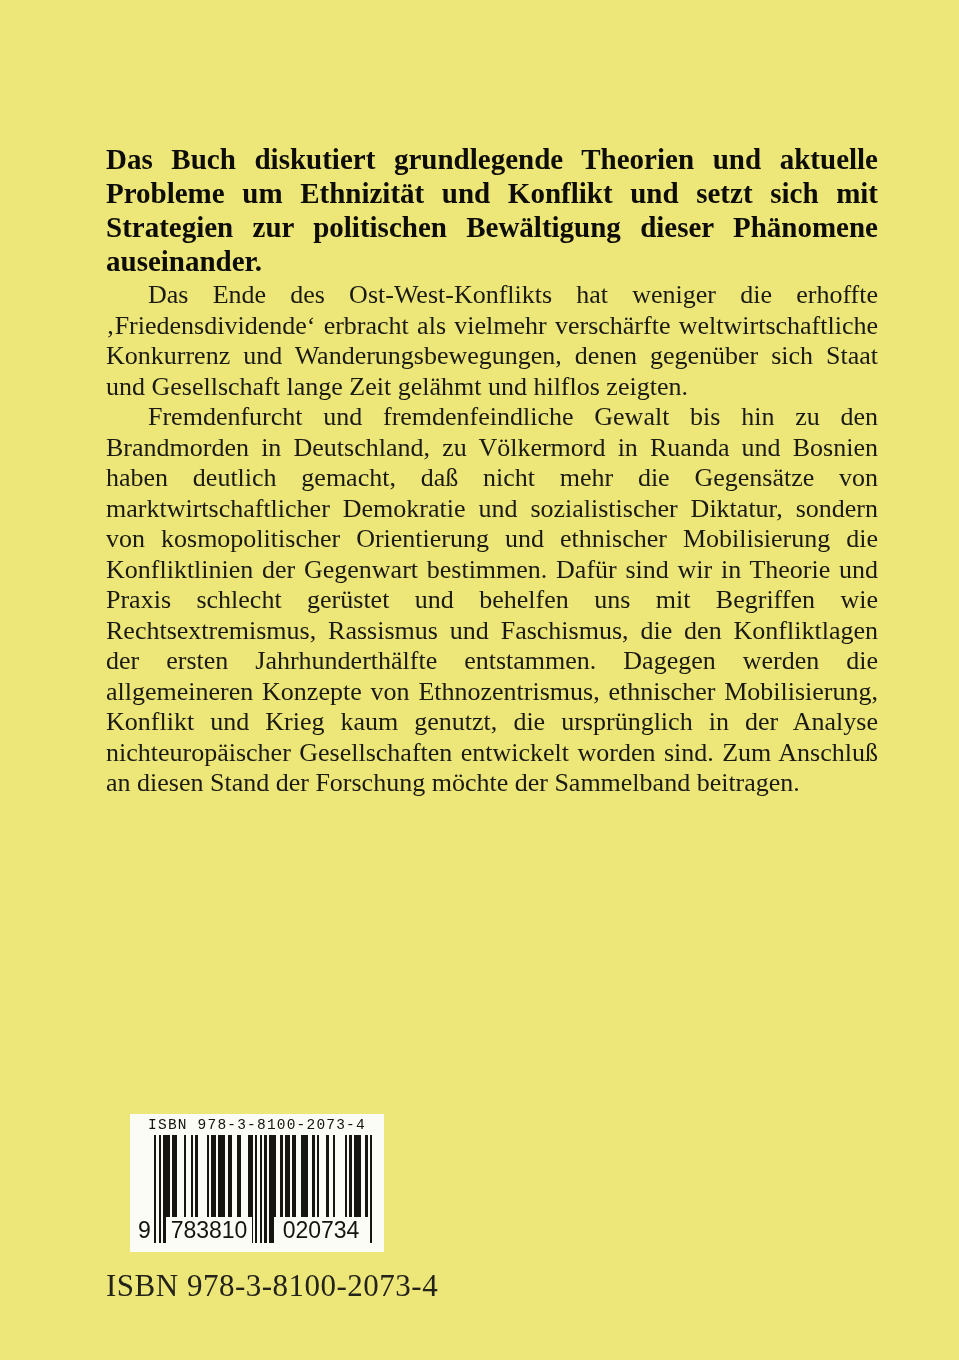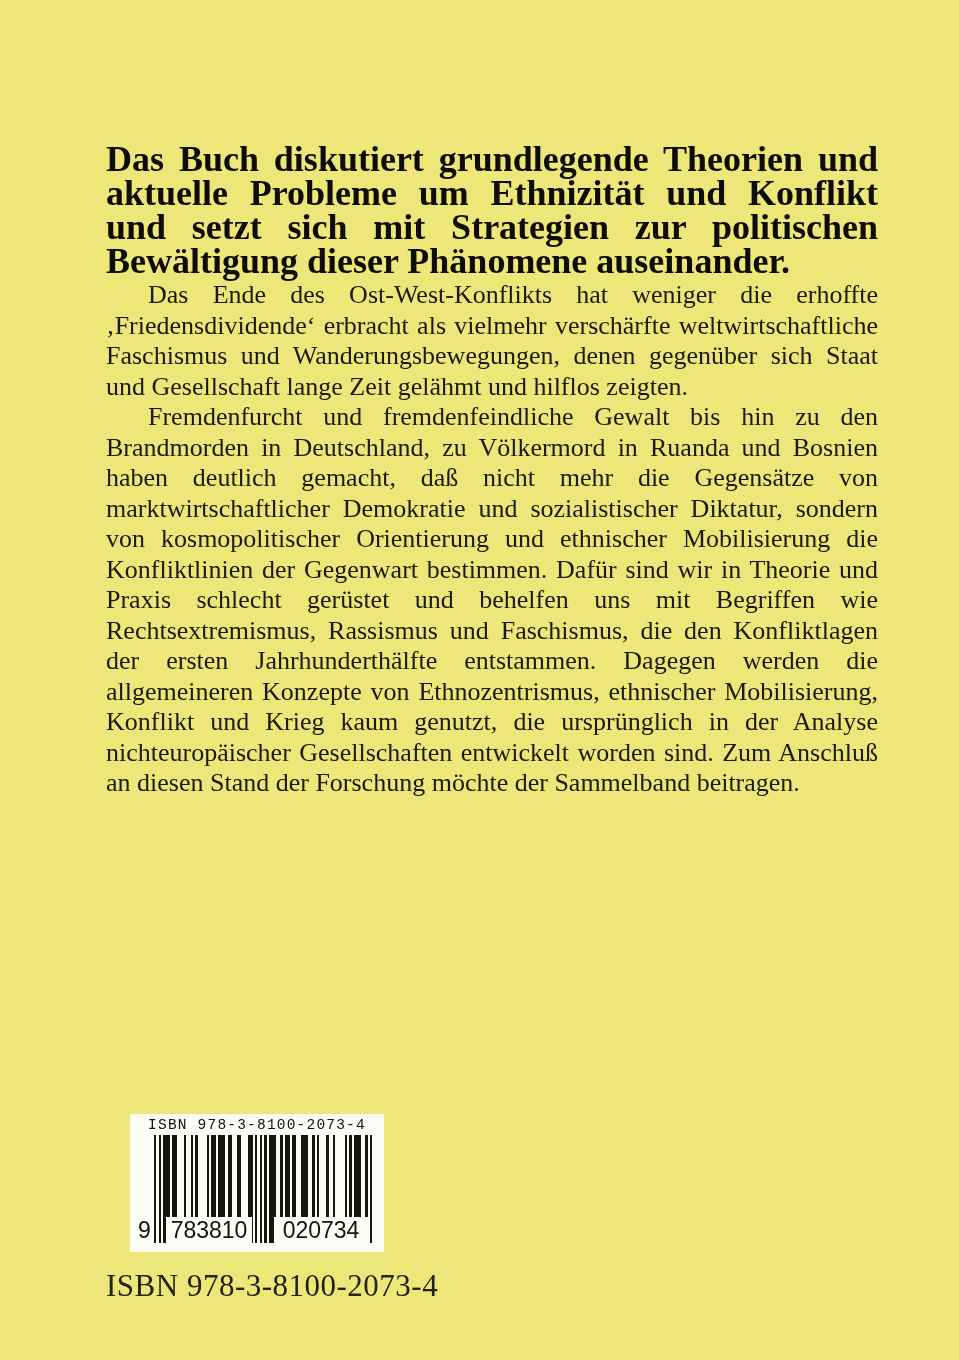--- a/index.html
+++ b/index.html
@@ -16,21 +16,21 @@
     overflow: hidden;
   }
   .content {
     position: absolute;
     left: 106px;
     top: 142px;
     width: 772px;
   }
   .intro {
     font-weight: bold;
-    font-size: 36px;
+    font-size: 29px;
     line-height: 34px;
     text-align: justify;
     color: #0d0c07;
     margin: 0 0 2px 0;
   }
   .body-text p {
     font-size: 26px;
     line-height: 30.5px;
     text-align: justify;
     margin: 0;
@@ -119,21 +119,21 @@
     color: #24231a;
     letter-spacing: 0.5px;
   }
 </style>
 </head>
 <body style="background: rgb(237, 231, 122); color: rgb(27, 26, 18);">
 
 <div class="content">
   <p class="intro">Das Buch diskutiert grundlegende Theorien und aktuelle Probleme um Ethnizität und Konflikt und setzt sich mit Strategien zur politischen Bewältigung dieser Phänomene auseinander.</p>
   <div class="body-text">
-    <p>Das Ende des Ost-West-Konflikts hat weniger die erhoffte ‚Friedensdividende‘ erbracht als vielmehr verschärfte weltwirtschaftliche Faschismus und Wanderungsbewegungen, denen gegenüber sich Staat und Gesellschaft lange Zeit gelähmt und hilflos zeigten.</p>
+    <p>Das Ende des Ost-West-Konflikts hat weniger die erhoffte ‚Friedensdividende‘ erbracht als vielmehr verschärfte weltwirtschaftliche Konkurrenz und Wanderungsbewegungen, denen gegenüber sich Staat und Gesellschaft lange Zeit gelähmt und hilflos zeigten.</p>
     <p>Fremdenfurcht und fremdenfeindliche Gewalt bis hin zu den Brandmorden in Deutschland, zu Völkermord in Ruanda und Bosnien haben deutlich gemacht, daß nicht mehr die Gegensätze von marktwirtschaftlicher Demokratie und sozialistischer Diktatur, sondern von kosmopolitischer Orientierung und ethnischer Mobilisierung die Konfliktlinien der Gegenwart bestimmen. Dafür sind wir in Theorie und Praxis schlecht gerüstet und behelfen uns mit Begriffen wie Rechtsextremismus, Rassismus und Faschismus, die den Konfliktlagen der ersten Jahrhunderthälfte entstammen. Dagegen werden die allgemeineren Konzepte von Ethnozentrismus, ethnischer Mobilisierung, Konflikt und Krieg kaum genutzt, die ursprünglich in der Analyse nichteuropäischer Gesellschaften entwickelt worden sind. Zum Anschluß an diesen Stand der Forschung möchte der Sammelband beitragen.</p>
   </div>
   <div class="editor-block">
   </div>
 </div>
 
 <div class="barcode-box">
   <div class="bc-isbn">ISBN 978-3-8100-2073-4</div>
   <div class="bc-area">
     <div class="bc-bars">

